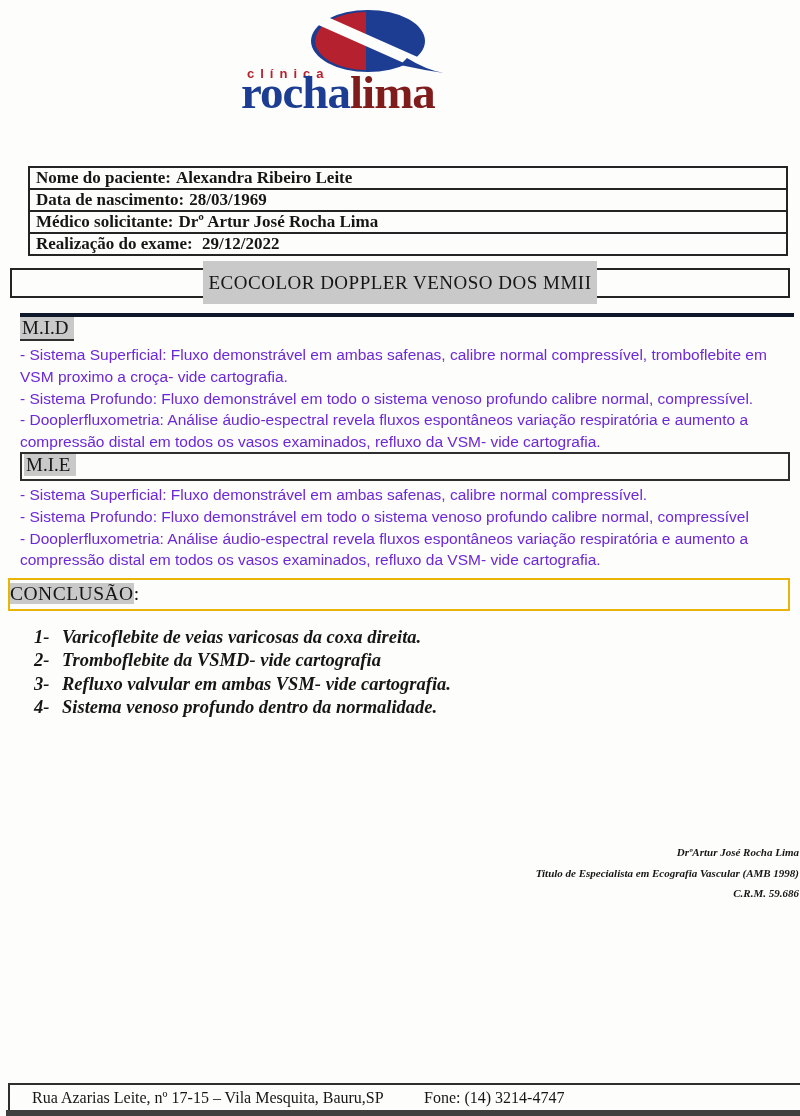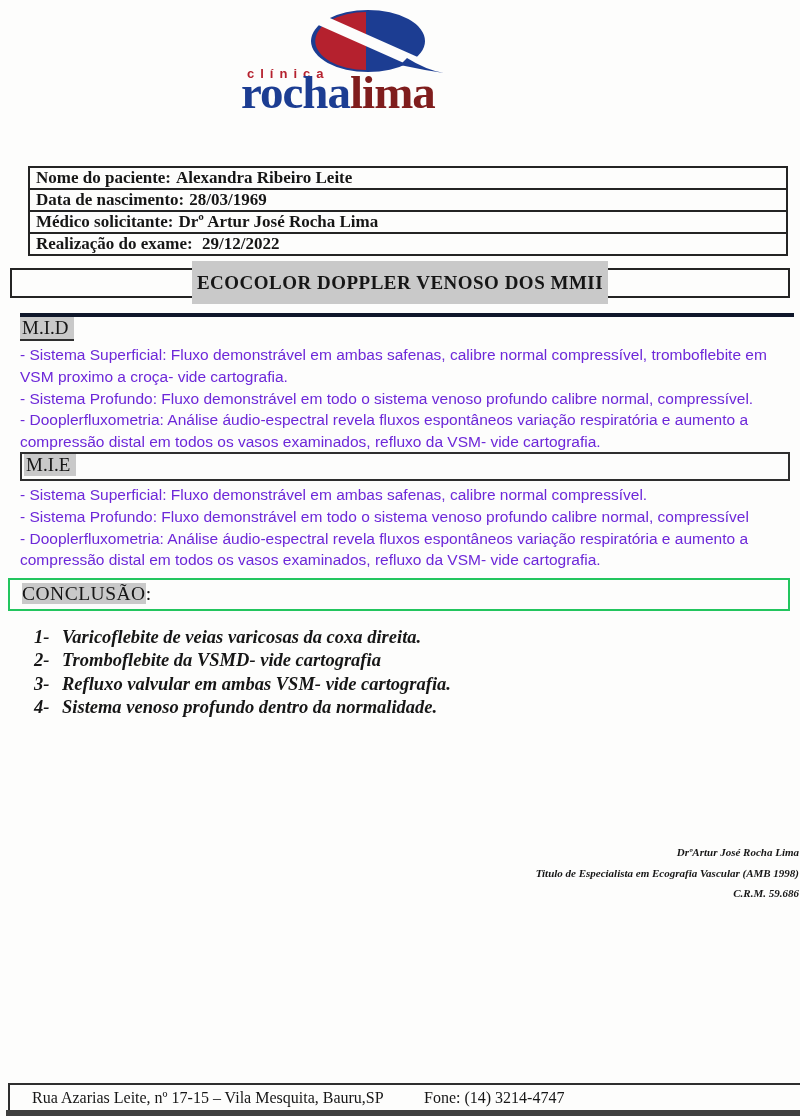--- a/index.html
+++ b/index.html
@@ -19,40 +19,40 @@
   .ptable{position:absolute;left:28px;top:166px;right:12px;}
   .prow{border:2px solid #242424;margin-top:-2px;height:20px;
         line-height:20px;padding:0 0 0 6px;font-weight:bold;font-size:17px;
         white-space:nowrap;background:#fdfdfc;}
   .prow:first-child{margin-top:0;}
   .prow .val{margin-left:5px;}
 
   
   .title-box{position:absolute;left:10px;top:268px;right:10px;height:26px;
         border:2px solid #242424;text-align:center;line-height:25px;}
-  .title-box .hl{background:#c9c9c9;font-weight:bold;font-size:19px;
+  .title-box .hl{background:#c9c9c9;font-weight:normal;font-size:19px;
         padding:11px 5px;letter-spacing:.5px;}
 
   
   .section{position:absolute;left:20px;right:6px;}
   .sec-mid{top:313px;}
   .sec-mie{top:452px;}
   .sec-head-line{border-top:4px solid #0f172a;}
   .sec-label{display:inline-block;font-size:19px;line-height:22px;
         background:#c9c9c9;padding:0 6px 0 2px;}
   .underlined{border-bottom:2px solid #2e2e2e;}
   .sec-head-box{border:2px solid #2e2e2e;height:25px;line-height:24px;
         padding-left:2px;margin-right:4px;}
   .sec-body{margin-top:3px;font-family:"Liberation Sans",sans-serif;
         font-size:15.5px;line-height:21.8px;color:#6d28d9;}
   .sec-body p{margin:0;}
 
   
   .conc-box{position:absolute;left:8px;top:578px;right:10px;height:29px;
-        border:2px solid #22c55e;line-height:27px;padding-left:12px;}
+        border:2px solid #eab308;line-height:27px;}
   .conc-box .hl{background:#c9c9c9;font-size:19.5px;letter-spacing:.5px;}
   .conc-box .colon{font-size:19.5px;}
   .conc-list{position:absolute;left:34px;top:626px;right:20px;
         font-weight:bold;font-style:italic;font-size:18.5px;line-height:23.4px;}
   .citem .cnum{display:inline-block;width:28px;}
 
   
   .sig{position:absolute;right:1px;top:842px;text-align:right;
         font-weight:bold;font-style:italic;font-size:11px;line-height:20.5px;}
 

